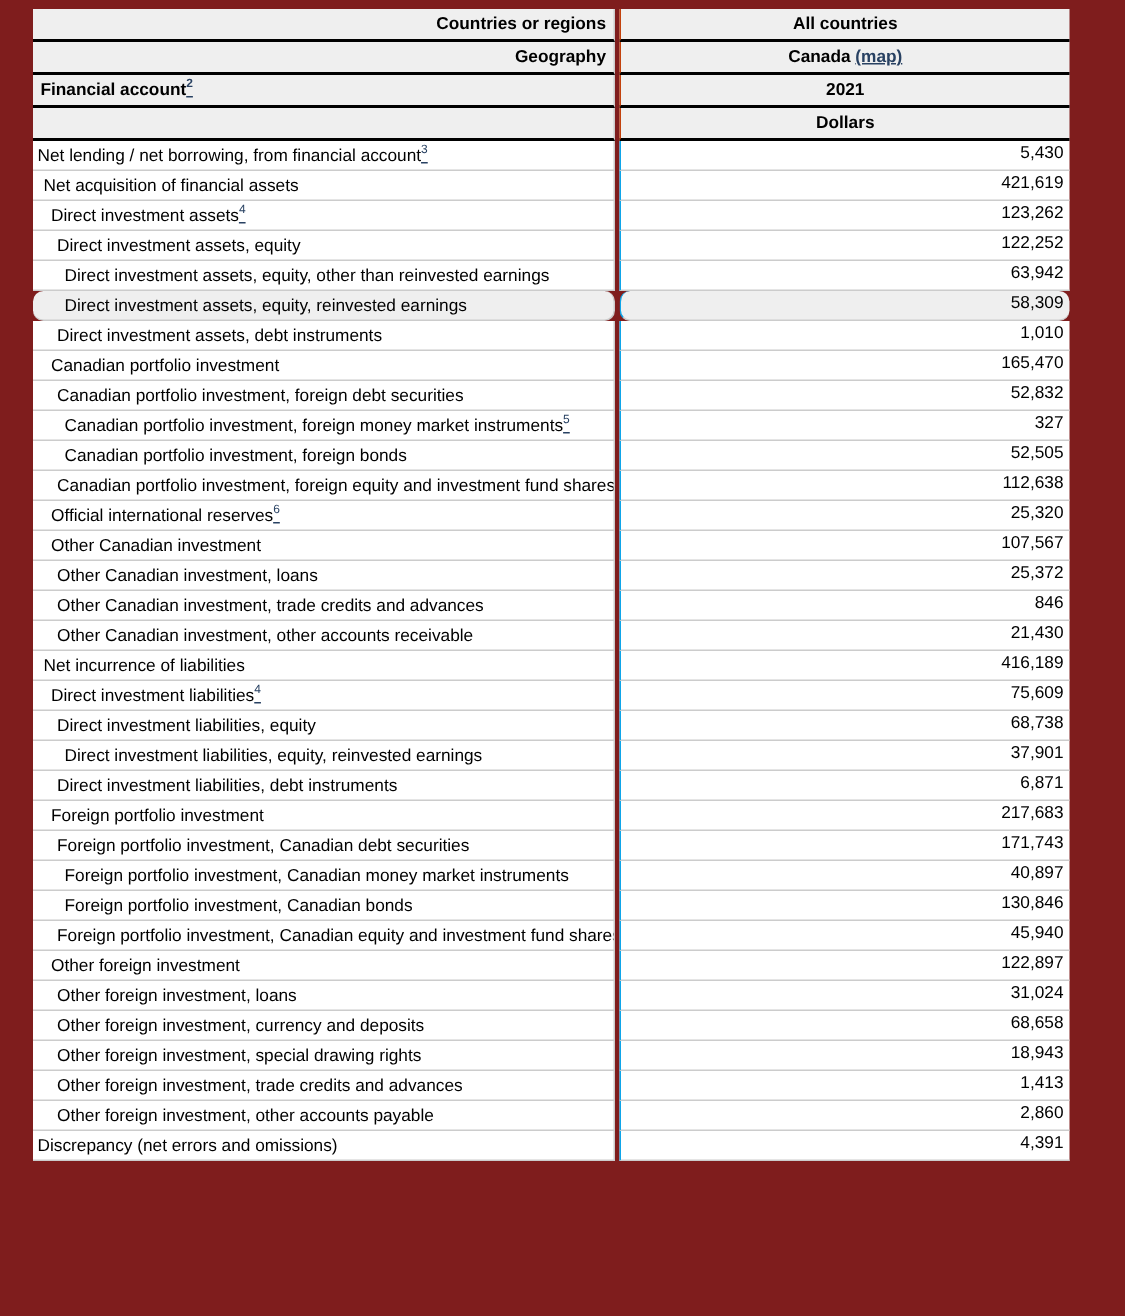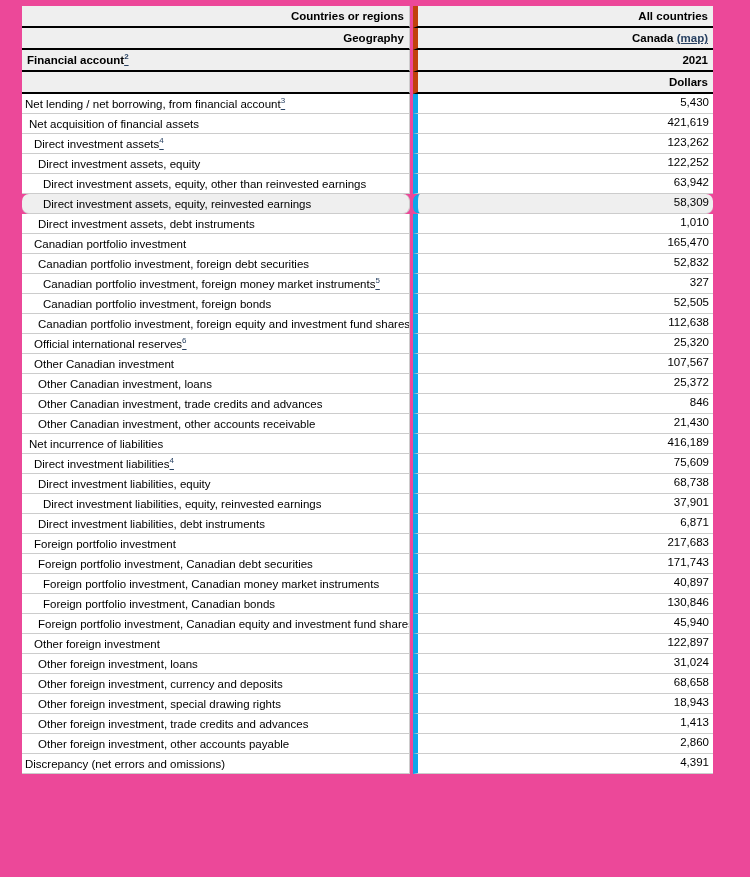--- a/index.html
+++ b/index.html
@@ -6,21 +6,21 @@
     margin: 0;
     padding: 0;
     background: #ffffff;
     font-family: "Liberation Sans", "DejaVu Sans", sans-serif;
     color: #000;
   }
   .page {
     width: 750px;
     height: 877px;
     overflow: hidden;
-    background: #ec4899;
+    background: #7f1d1d;
   }
   table.stat-table {
     border-collapse: separate;
     border-spacing: 3px 0;
     margin: 6px 0 0 19px;
     width: 697px;
     table-layout: fixed;
     font-size: 11.5px;
   }
   col.c-label { width: 388px; }
@@ -32,39 +32,39 @@
     font-weight: bold;
     padding: 3px 5px;
     height: 14px;
     border-bottom: 2px solid #000;
     vertical-align: middle;
     white-space: nowrap;
     overflow: hidden;
   }
   thead th.h-stub  { text-align: right; border-right: 1px solid #ccc; }
   thead th.h-stub.left { text-align: left; }
-  thead th.h-value { text-align: right; border-left: 5px solid #c2410c; }
+  thead th.h-value { text-align: center; border-left: 1px solid #c2410c; }
 
   
   tbody th.stub {
     font-weight: normal;
     text-align: left;
     padding: 4px 5px 3px 3px;
     border-bottom: 1px solid #ccc;
     border-right: 1px solid #ccc;
     background: #fff;
     vertical-align: middle;
     white-space: nowrap;
     overflow: hidden;
   }
   tbody td.val {
     text-align: right;
     padding: 0 4px 3px 5px;
     border-bottom: 1px solid #ccc;
-    border-left: 5px solid #0ea5e9;
+    border-left: 1px solid #0ea5e9;
     background: #fff;
     vertical-align: middle;
     white-space: nowrap;
   }
   tbody tr.shaded th.stub,
   tbody tr.shaded td.val { background: #efefef; border-radius: 7px; }
 
   .lvl0 { padding-left: 3px  !important; }
   .lvl1 { padding-left: 7px  !important; }
   .lvl2 { padding-left: 12px !important; }

